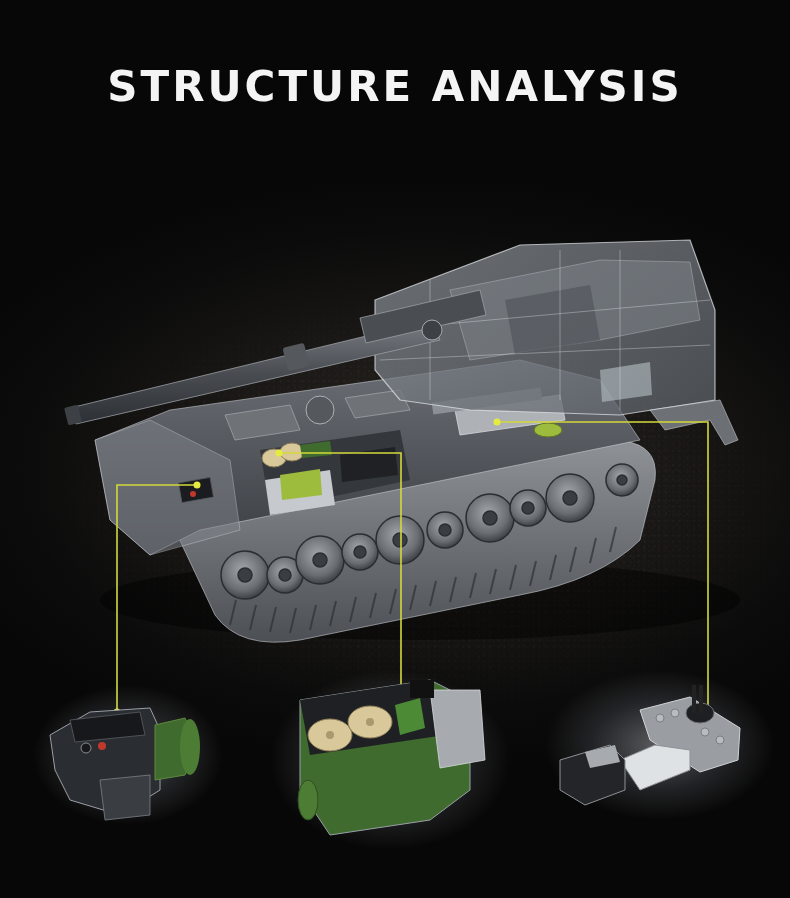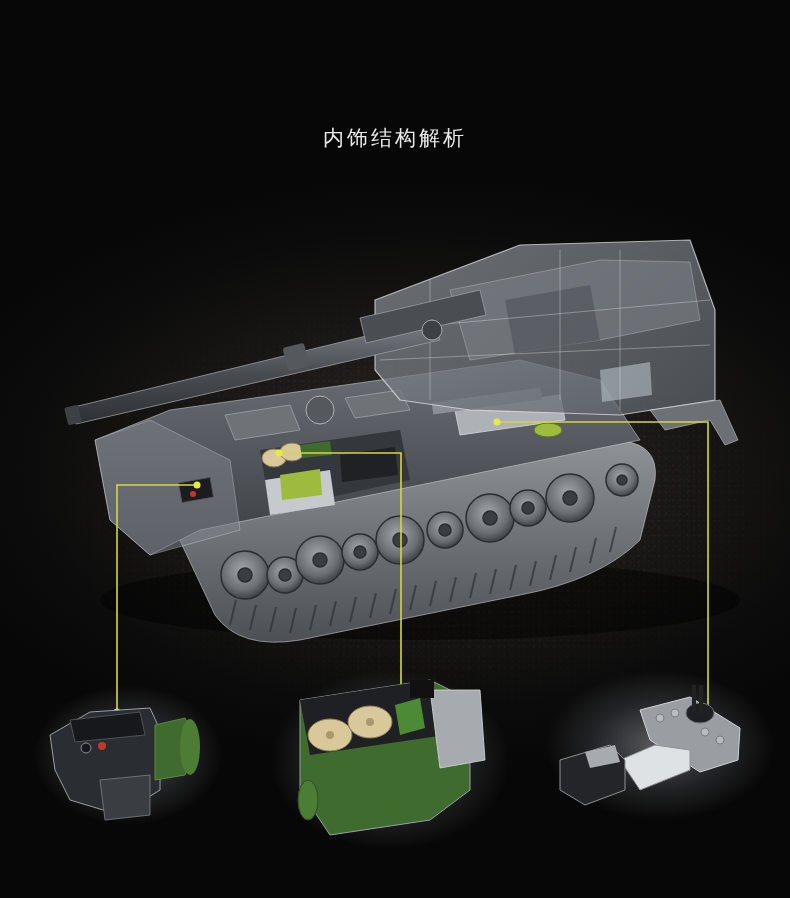--- a/index.html
+++ b/index.html
@@ -32,21 +32,21 @@
     font-family: "DejaVu Sans", sans-serif;
   }
   svg.art { position: absolute; left: 0; top: 0; }
 </style>
 </head>
 <body>
 
 <div class="page">
   <div class="speckle"></div>
 
-  <div class="subtitle">内饰结构解析</div>
+  <div class="title">STRUCTURE ANALYSIS</div>
 
   <svg class="art" width="790" height="898" viewBox="0 0 790 898">
     <defs>
       <linearGradient id="barrel" x1="0" y1="0" x2="0" y2="1">
         <stop offset="0" stop-color="#7a7e84"></stop>
           <stop offset=".5" stop-color="#4a4e53"></stop>
           <stop offset="1" stop-color="#2c2f33"></stop>
       </linearGradient>
       <linearGradient id="hullg" x1="0" y1="0" x2="0" y2="1">
         <stop offset="0" stop-color="#6b6f75"></stop>

